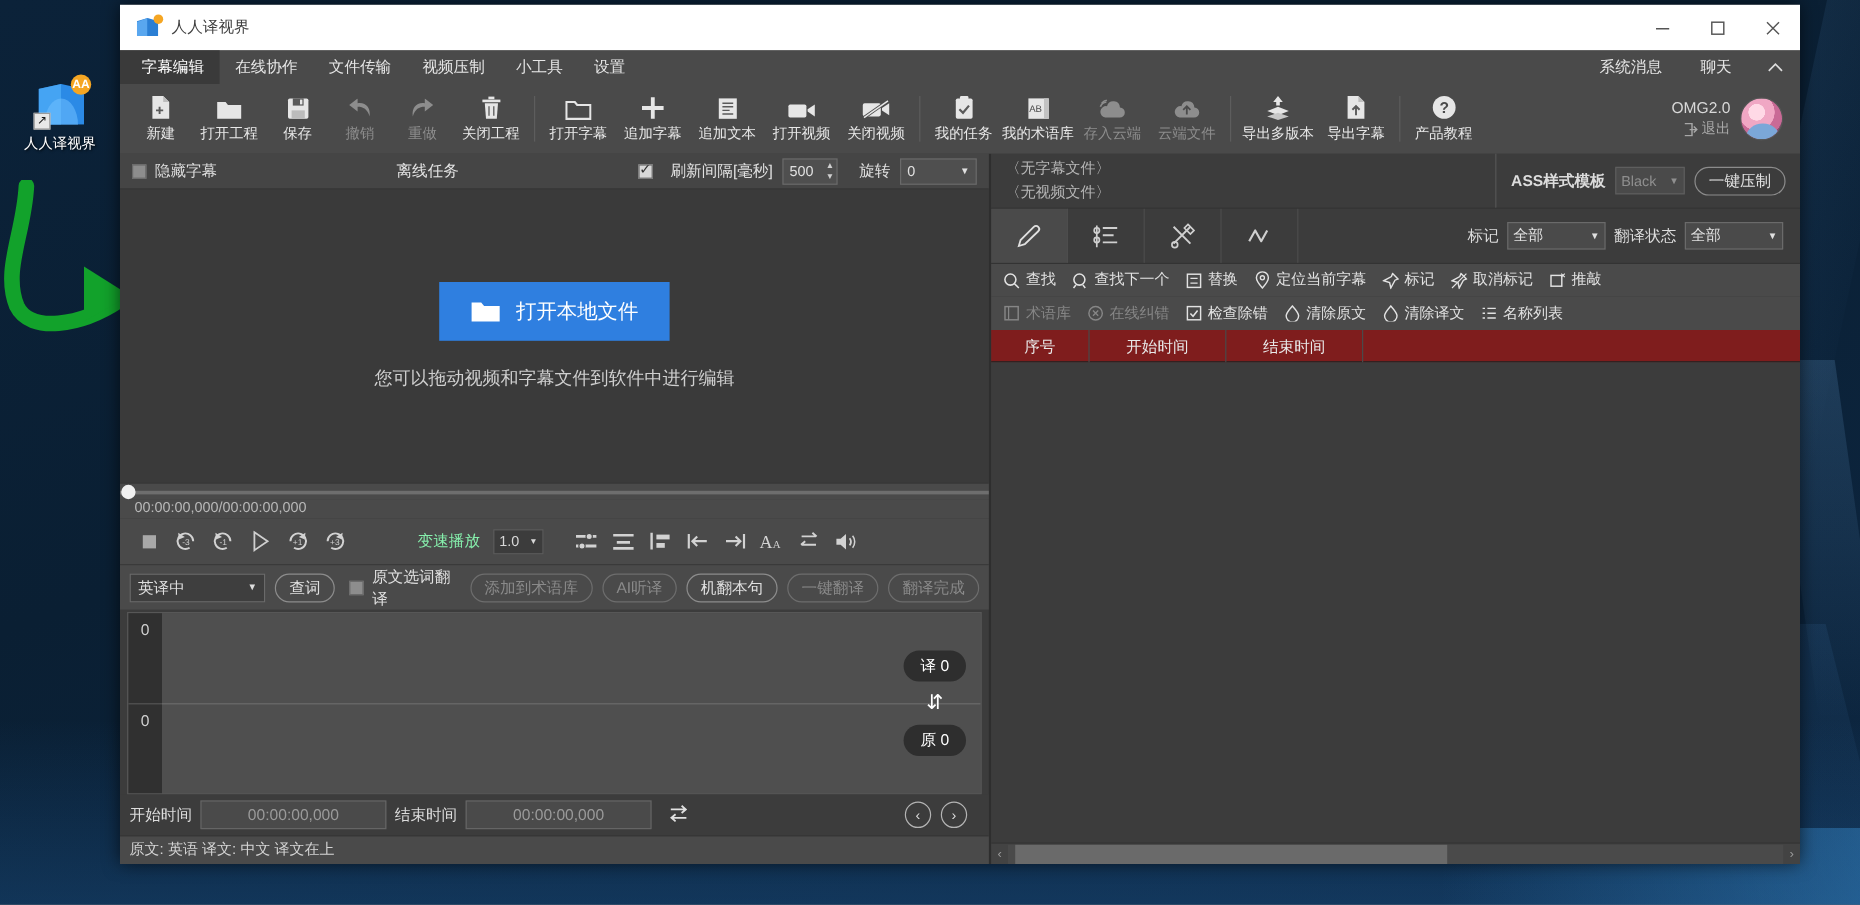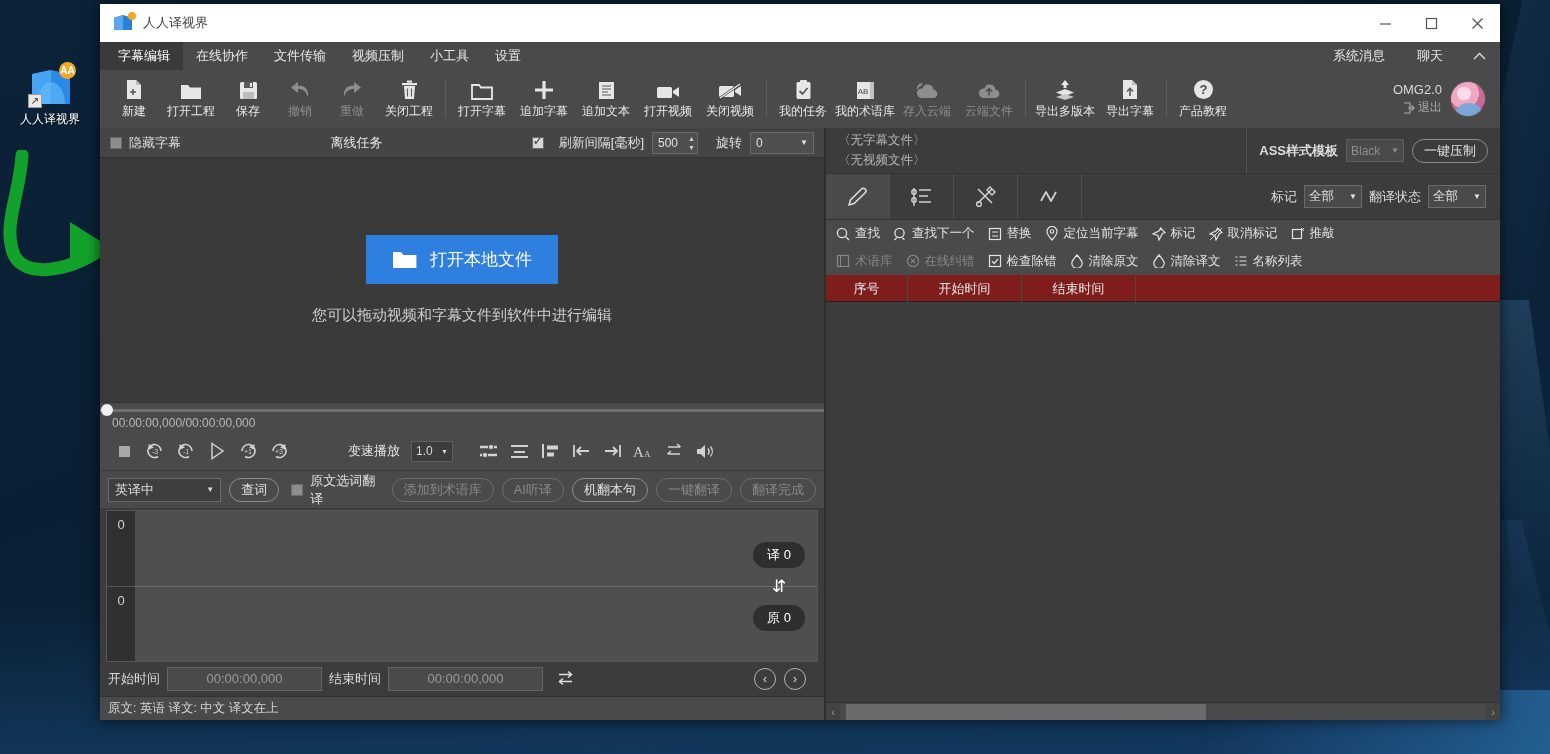--- a/index.html
+++ b/index.html
@@ -197,21 +197,21 @@
 
   
   .playctl {
     height: 38px; flex: 0 0 38px; background: #4a4a4a;
     display: flex; align-items: center; padding: 0 10px; gap: 3px; color: #d2d2d2;
   }
   .pbtn {
     width: 28px; height: 28px; display: flex; align-items: center; justify-content: center;
     cursor: default; color: #d2d2d2;
   }
-  .speed-lbl { color: #e5e5e5; font-size: 13px; margin-left: 52px; margin-right: 8px; }
+  .speed-lbl { color: #86efac; font-size: 13px; margin-left: 52px; margin-right: 8px; }
   .speed-dd {
     width: 42px; height: 21px; background: #3c3c3c; border: 1px solid #5d5d5d; color: #d8d8d8;
     font-size: 12px; display: flex; align-items: center; justify-content: space-between; padding: 0 4px;
   }
 
   
   .transbar {
     height: 38px; flex: 0 0 38px; background: #4a4a4a;
     display: flex; align-items: center; padding: 0 8px; gap: 8px; border-top: 1px solid #3a3a3a;
   }
@@ -281,21 +281,21 @@
     border-bottom: 1px solid #333;
   }
   .stab {
     width: 64px; display: flex; align-items: center; justify-content: center;
     border-right: 1px solid #4d4d4d; color: #cfcfcf;
   }
   .stab.active { background: #4a4a4a; }
   .filters { margin-left: auto; display: flex; align-items: center; gap: 7px; padding-right: 14px; }
   .filters .lab { color: #dcdcdc; font-size: 13px; }
   .fdd {
-    width: 58px; height: 23px; background: #4a4a4a; border: 1px solid #6a6a6a; color: #e0e0e0;
+    width: 82px; height: 23px; background: #4a4a4a; border: 1px solid #6a6a6a; color: #e0e0e0;
     font-size: 12.5px; display: flex; align-items: center; justify-content: space-between; padding: 0 4px;
   }
 
   .actrow {
     height: 27px; flex: 0 0 27px; background: #4a4a4a; display: flex; align-items: center;
     padding-left: 10px; gap: 13px;
   }
   .actrow.r2 { height: 28px; flex: 0 0 28px; }
   .act { display: flex; align-items: center; gap: 5px; color: #e2e2e2; font-size: 12.5px; cursor: default; white-space: nowrap; }
   .act.disabled { color: #868686; }

